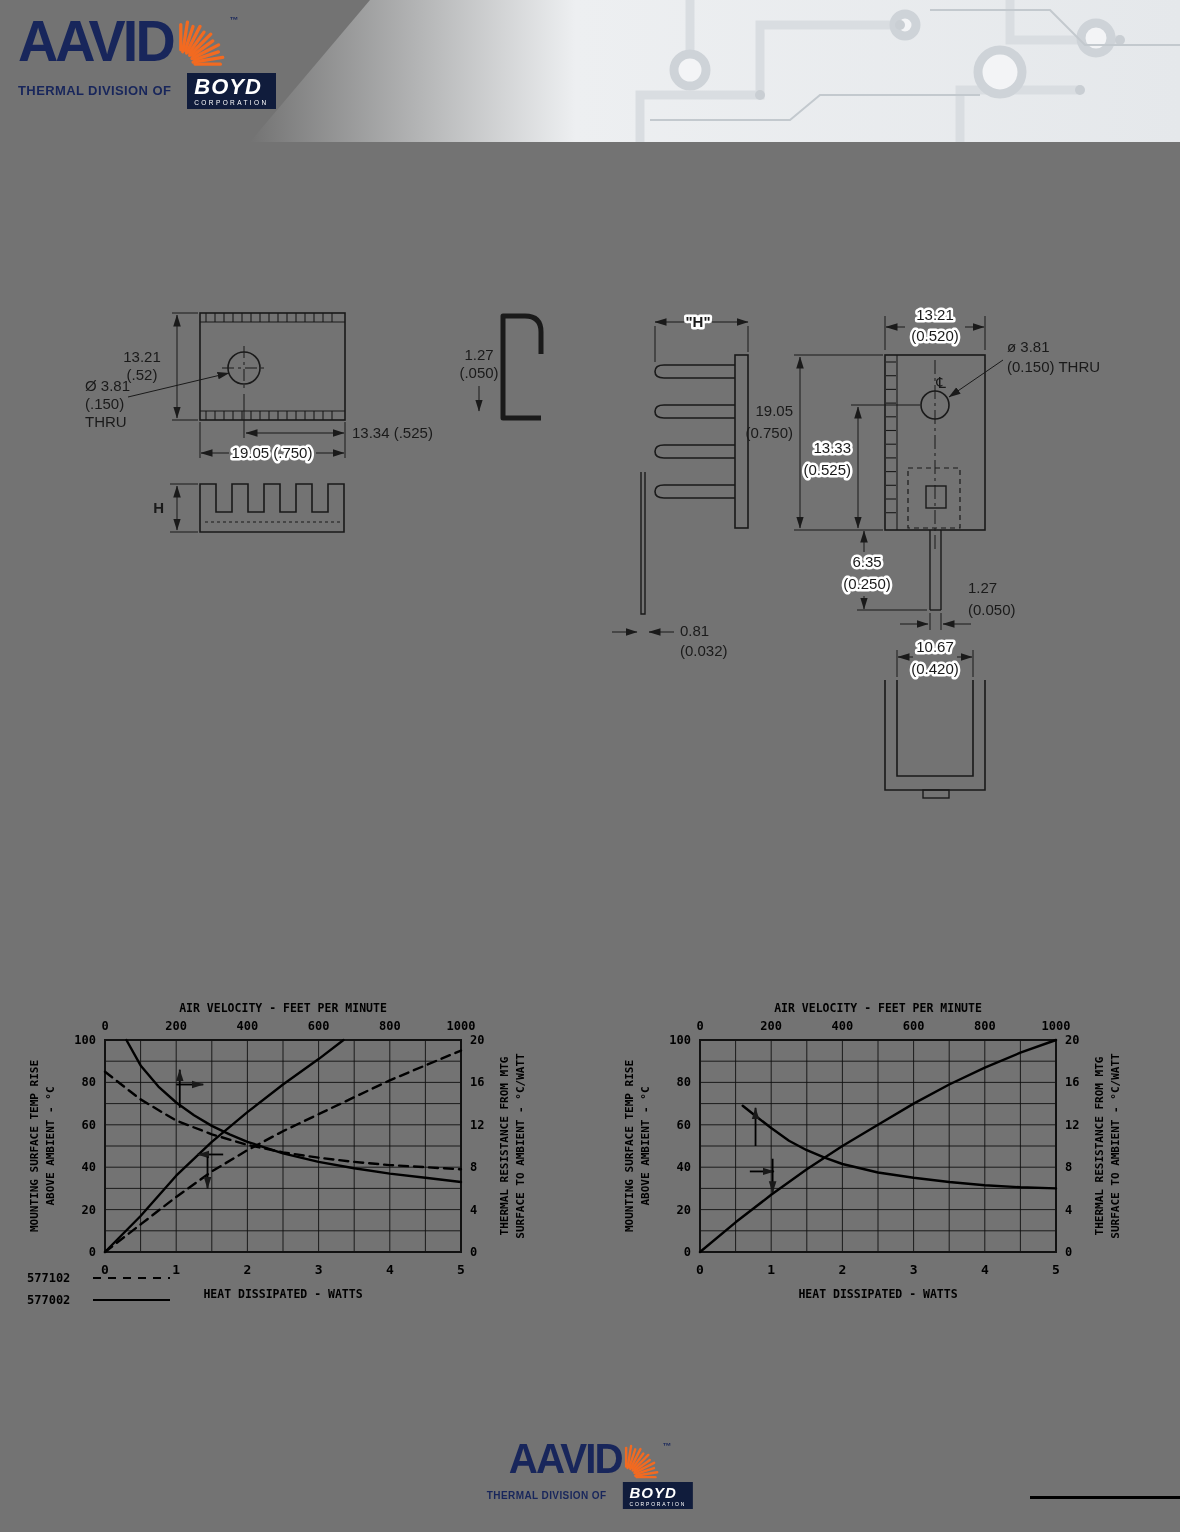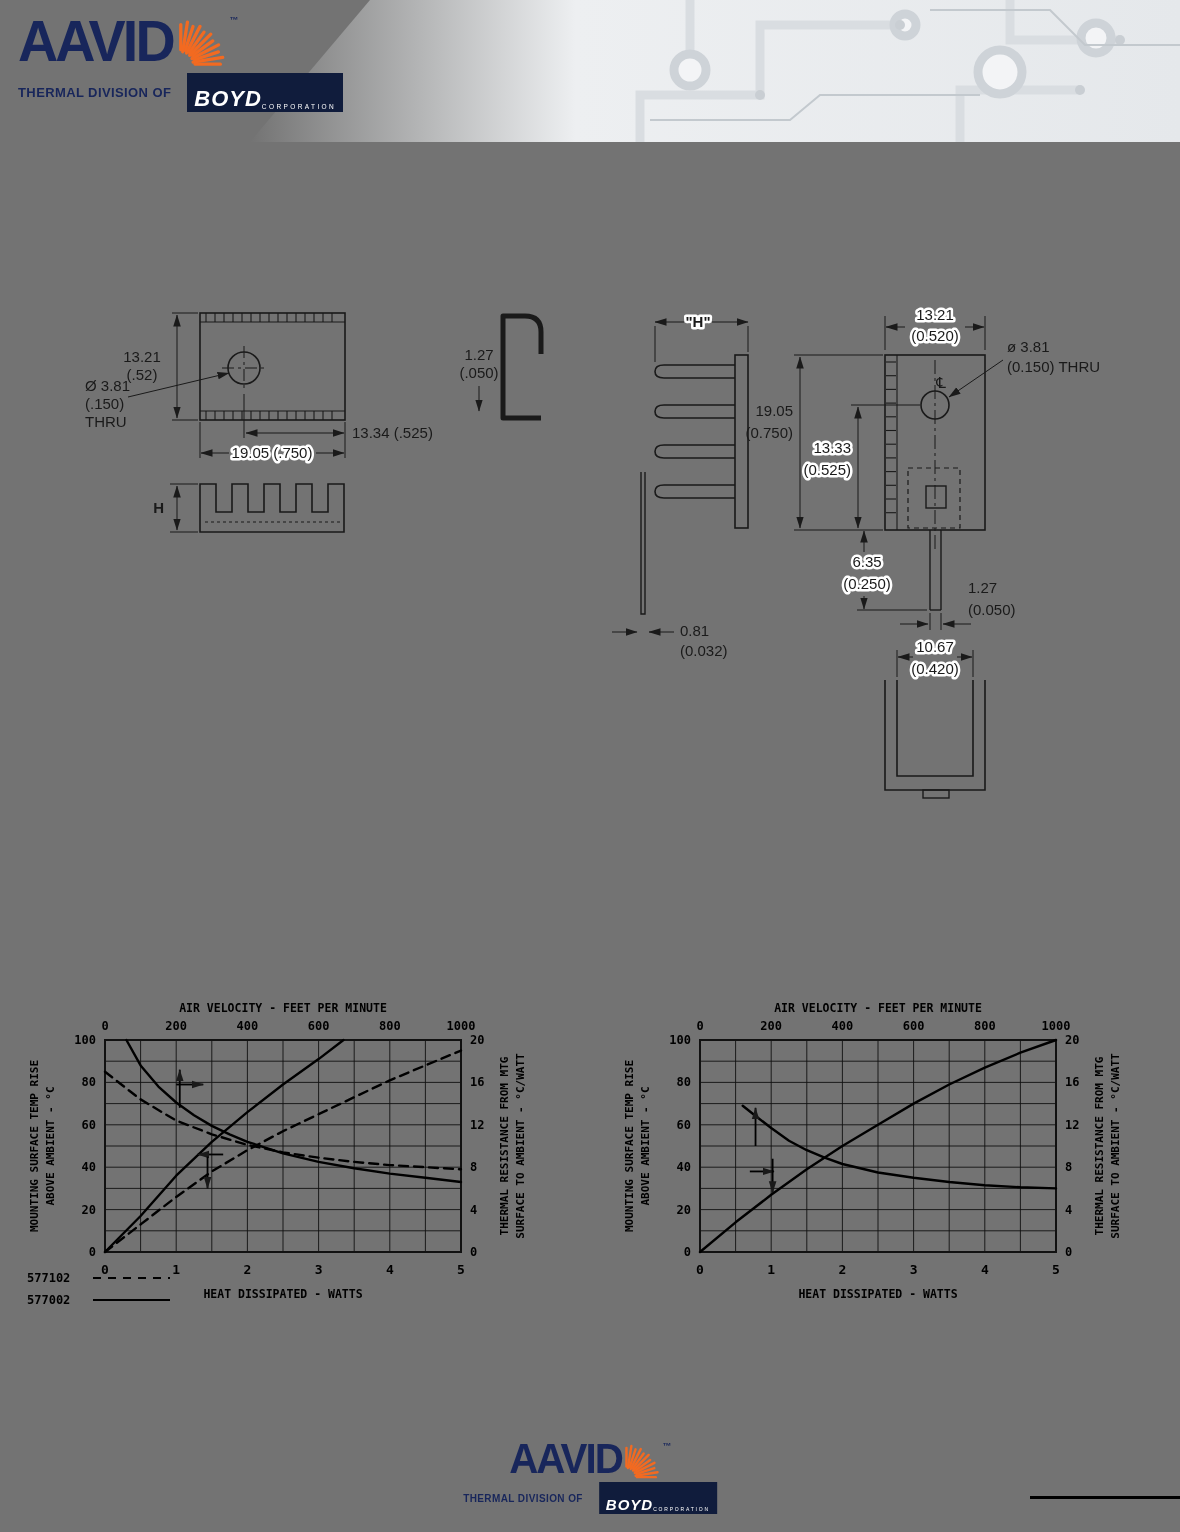--- a/index.html
+++ b/index.html
@@ -7,21 +7,21 @@
   #page{position:relative;width:1180px;height:1532px;background:#737373;overflow:hidden}
 
   
   .logo{position:absolute;left:18px;top:12px}
   .logo-row{display:flex;align-items:flex-start;line-height:1}
   .aavid-text{font-weight:bold;font-size:58px;letter-spacing:-3px;color:#18265b;transform:scaleX(.96);transform-origin:left}
   .tm{font-size:9px;color:#18265b;font-weight:bold;margin-top:4px}
   .burst{margin-left:-4px;margin-top:2px}
   .logo-sub{display:flex;align-items:center;gap:16px;margin-top:3px}
   .division{font-weight:bold;font-size:13px;color:#18265b;letter-spacing:.4px}
-  .boyd-box{background:#101c3c;color:#fff;padding:15px 7px 2px;display:inline-flex;flex-direction:row;align-items:flex-end;line-height:1}
+  .boyd-box{background:#101c3c;color:#fff;padding:3px 7px 2px;display:inline-flex;flex-direction:column;align-items:flex-start;line-height:1}
   .boyd{font-weight:bold;font-style:italic;font-size:22px;letter-spacing:1px}
   .corp{font-size:6.5px;letter-spacing:2.4px;margin-top:2px}
 
   .footer-logo{position:absolute;left:50%;top:1438px;transform:translateX(-50%);text-align:center}
   .footer-logo .logo-row{justify-content:center}
   .footer-logo .aavid-text{font-size:42px;letter-spacing:-2px}
   .footer-logo .logo-sub{justify-content:center;margin-top:2px}
   .footer-logo .division{font-size:10px}
   .footer-logo .boyd{font-size:15px}
   .footer-logo .corp{font-size:5px;letter-spacing:1.8px}

